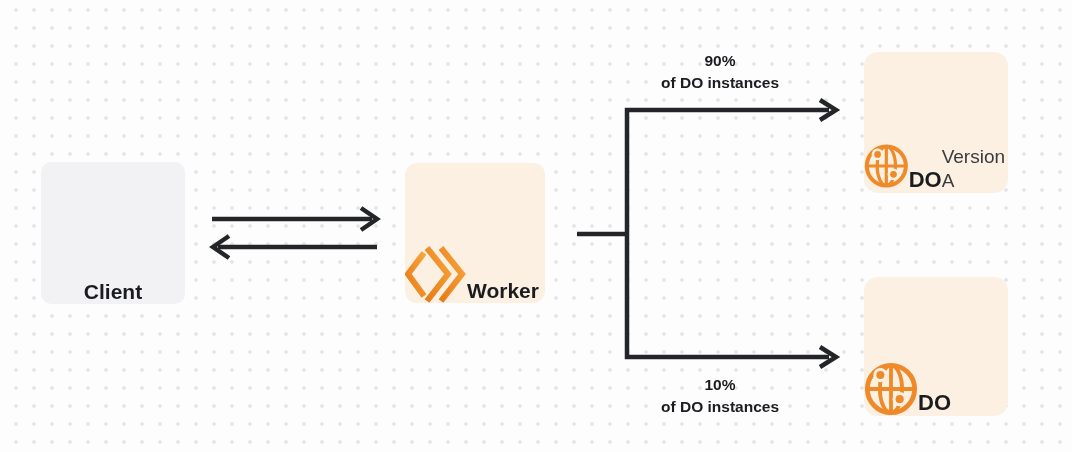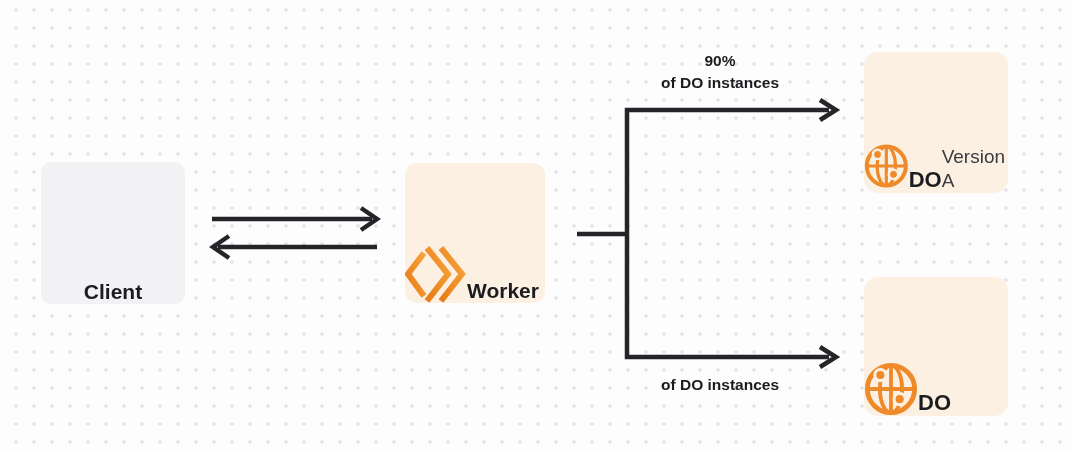--- a/index.html
+++ b/index.html
@@ -87,20 +87,21 @@
     </svg>
     <span class="node-label">Worker</span>
   </div>
 
   <div class="pct-label pct-top">
     <span>90%</span>
     <span>of DO instances</span>
   </div>
 
   <div class="pct-label pct-bottom">
+    <span>10%</span>
     <span>of DO instances</span>
   </div>
 
   <div class="node do-box do-a">
     <svg width="54" height="54" viewBox="0 0 56 56" fill="none">
       <circle cx="28" cy="28" r="24.5" stroke="#EE8A29" stroke-width="5"></circle>
       <path d="M4,28 H52" stroke="#EE8A29" stroke-width="4"></path>
       <path d="M28,4 V52" stroke="#EE8A29" stroke-width="4"></path>
       <ellipse cx="28" cy="28" rx="11.5" ry="24.5" stroke="#EE8A29" stroke-width="4"></ellipse>
       <circle cx="17" cy="13.5" r="7.4" fill="#FCF0E2"></circle>

